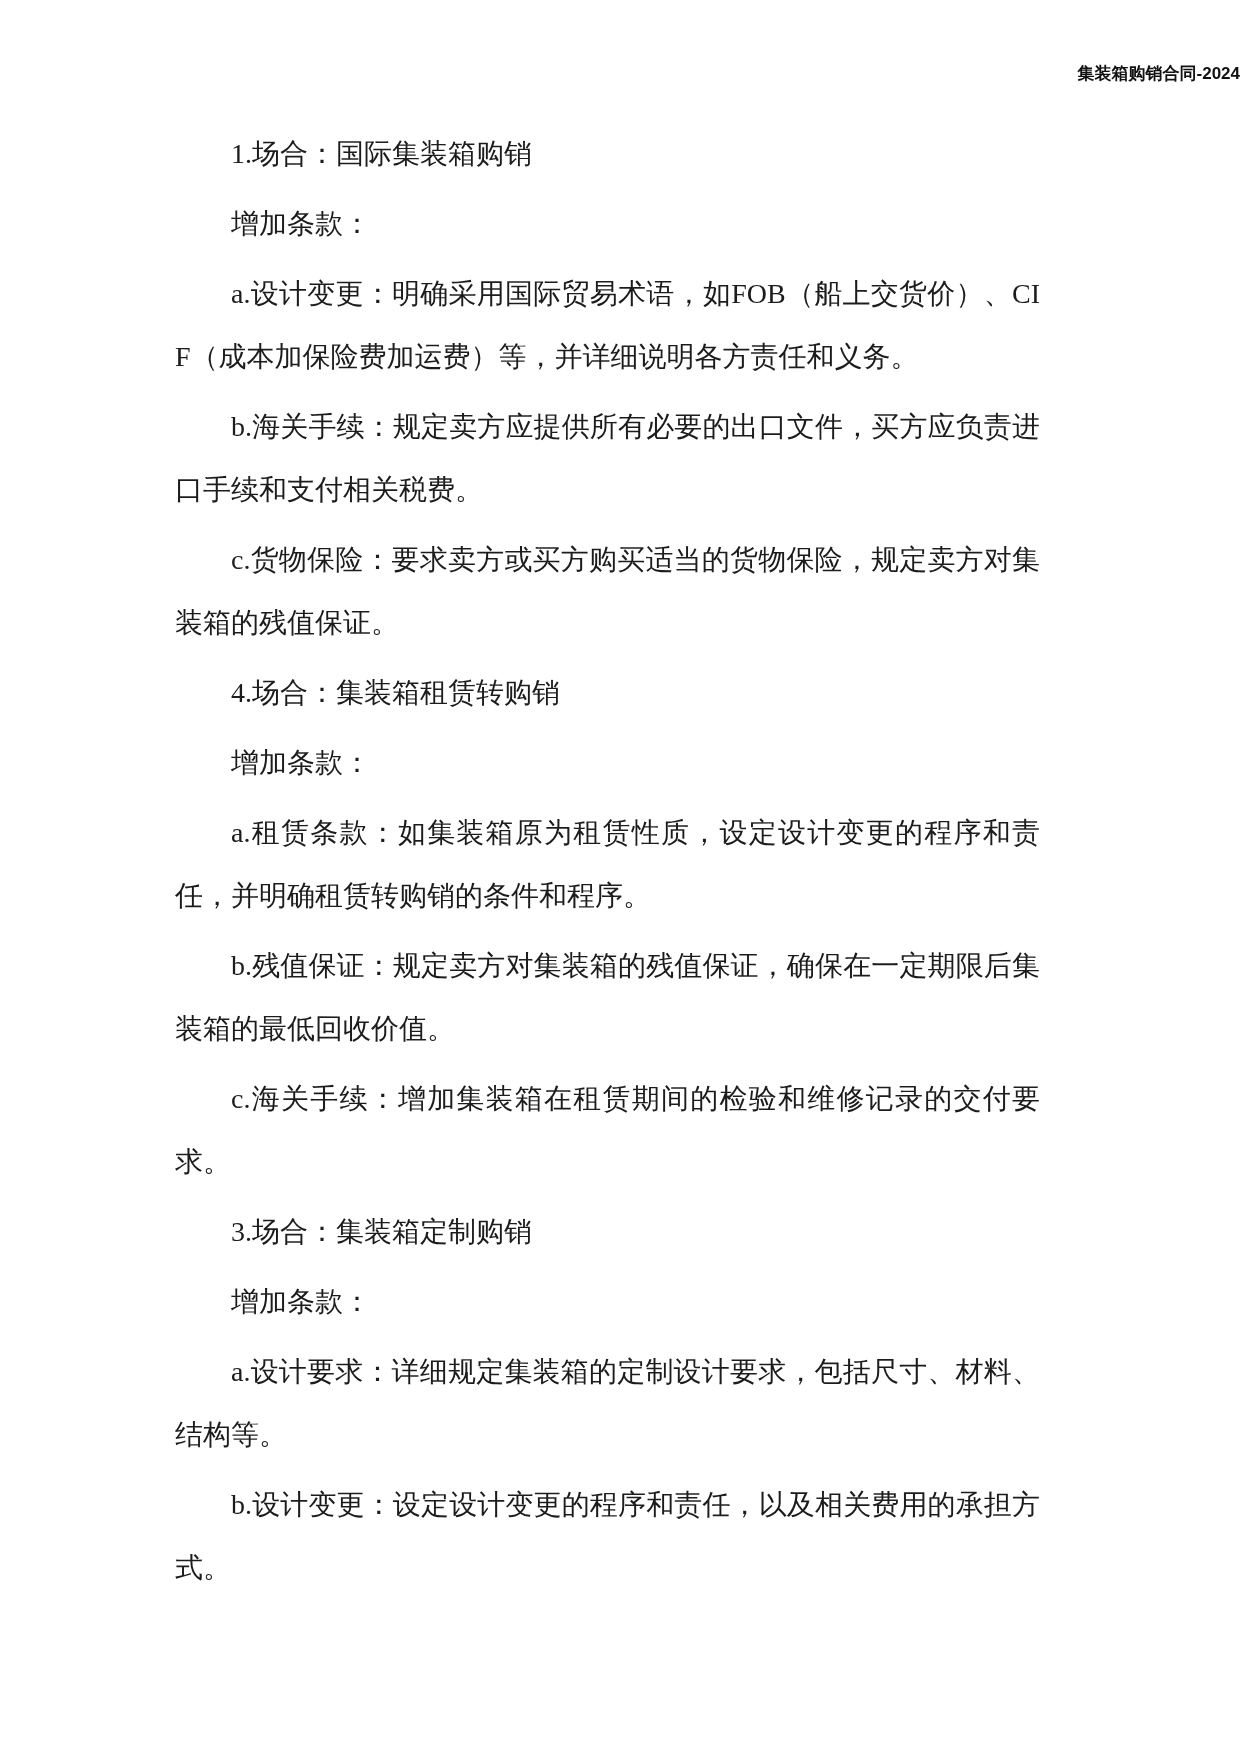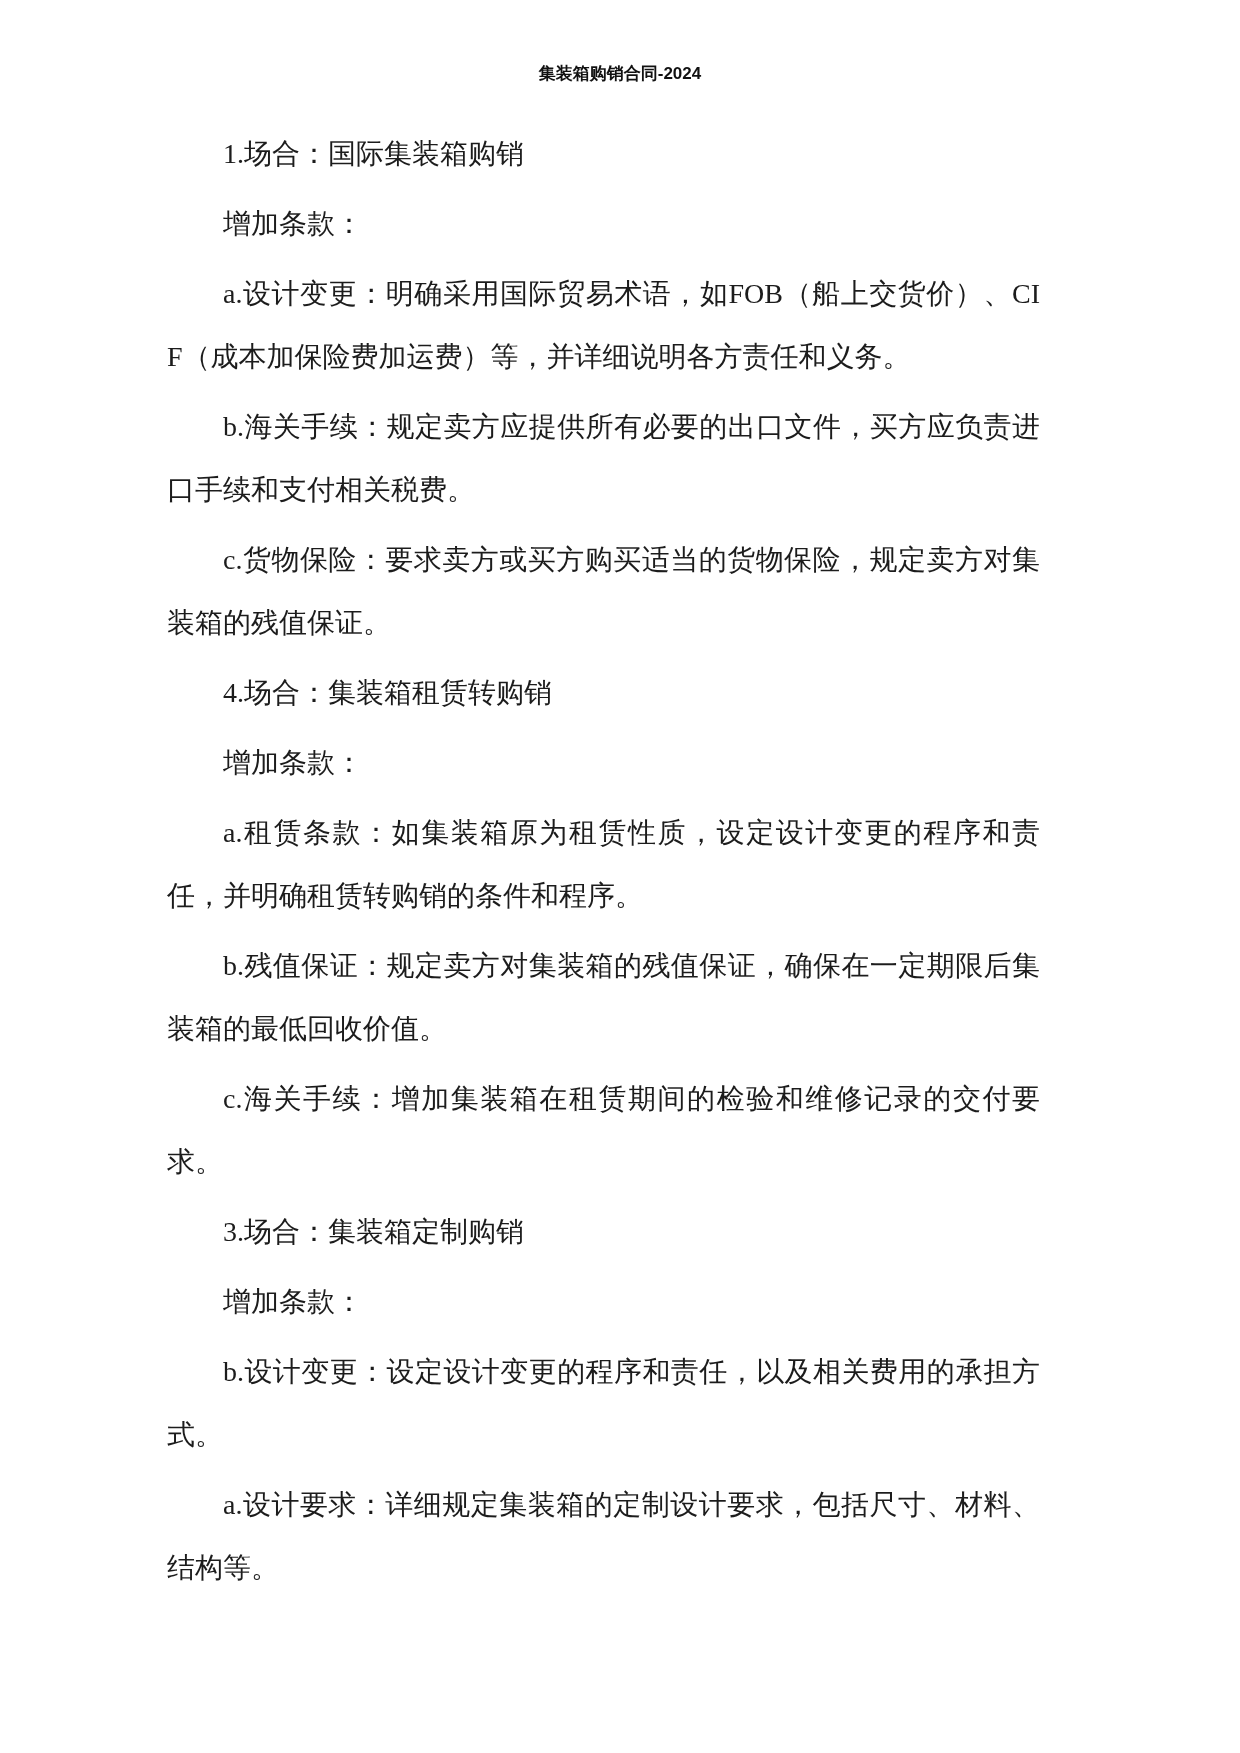--- a/index.html
+++ b/index.html
@@ -11,37 +11,37 @@
     position: relative;
     width: 1240px;
     height: 1753px;
     background: #ffffff;
     overflow: hidden;
     font-family: "Liberation Serif", "DejaVu Serif", serif;
     color: #1c1c1c;
   }
   .doc-header {
     padding-top: 62px;
-    text-align: center;
+    text-align: right;
     font-family: "Liberation Sans", "DejaVu Sans", sans-serif;
     font-weight: bold;
     font-size: 17px;
     line-height: 24px;
     color: #111111;
   }
   .doc-body {
     margin: 36px 200px 0 167px;
     width: 873px;
     font-size: 28px;
     line-height: 63px;
     text-align: justify;
     word-break: break-all;
   }
   .doc-body p {
-    margin: 0 0 7px 0;
+    margin: 0 0 7px 8px;
     text-indent: 2em;
   }
 </style>
 </head>
 <body>
 
 <div class="page">
   <div class="doc-header">
     <span>集装箱购销合同-2024</span>
   </div>
@@ -51,16 +51,16 @@
     <p>a.设计变更：明确采用国际贸易术语，如FOB（船上交货价）、CIF（成本加保险费加运费）等，并详细说明各方责任和义务。</p>
     <p>b.海关手续：规定卖方应提供所有必要的出口文件，买方应负责进口手续和支付相关税费。</p>
     <p>c.货物保险：要求卖方或买方购买适当的货物保险，规定卖方对集装箱的残值保证。</p>
     <p>4.场合：集装箱租赁转购销</p>
     <p>增加条款：</p>
     <p>a.租赁条款：如集装箱原为租赁性质，设定设计变更的程序和责任，并明确租赁转购销的条件和程序。</p>
     <p>b.残值保证：规定卖方对集装箱的残值保证，确保在一定期限后集装箱的最低回收价值。</p>
     <p>c.海关手续：增加集装箱在租赁期间的检验和维修记录的交付要求。</p>
     <p>3.场合：集装箱定制购销</p>
     <p>增加条款：</p>
+    <p>a.设计要求：详细规定集装箱的定制设计要求，包括尺寸、材料、结构等。</p>
     <p>b.设计变更：设定设计变更的程序和责任，以及相关费用的承担方式。</p>
-    <p>a.设计要求：详细规定集装箱的定制设计要求，包括尺寸、材料、结构等。</p>
   </div>
 </div>
 
 </body></html>

